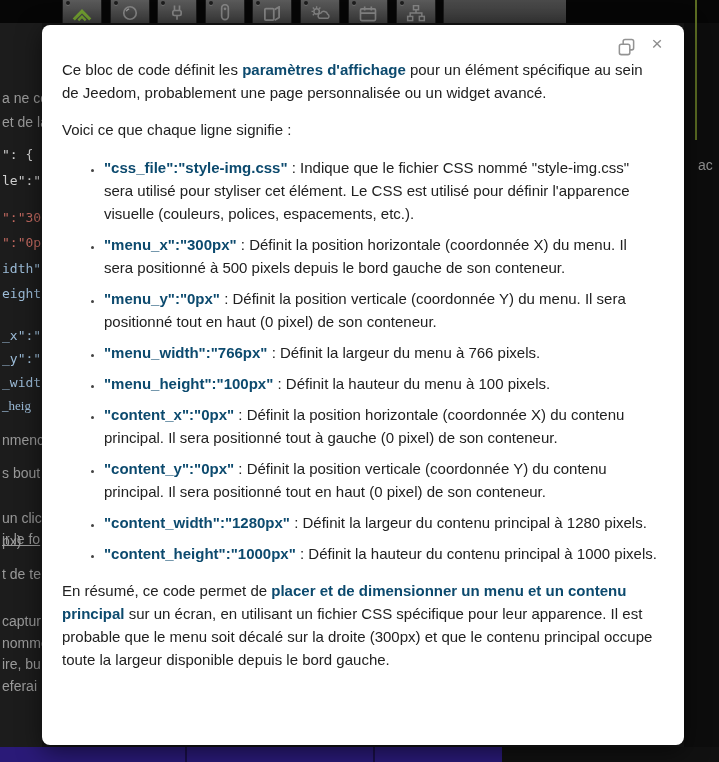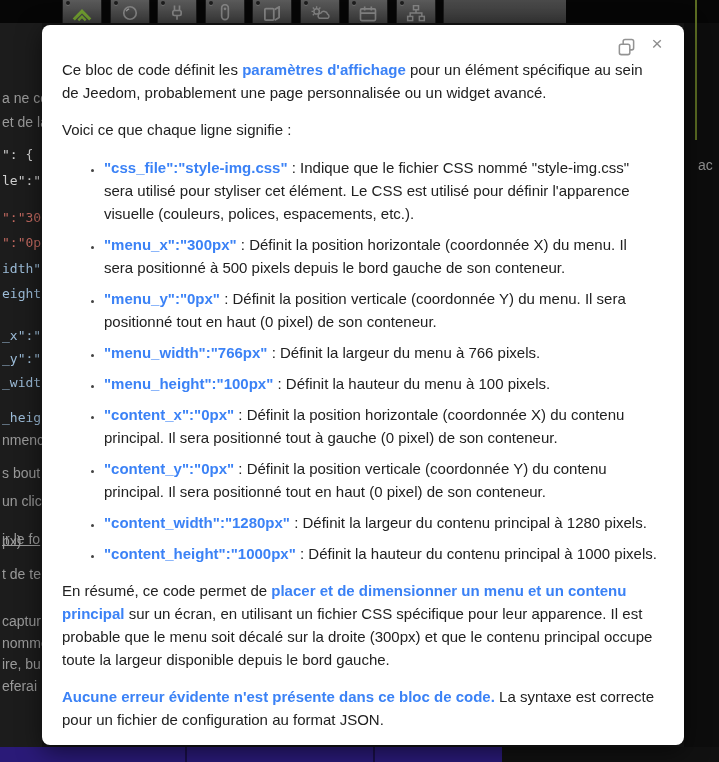--- a/index.html
+++ b/index.html
@@ -46,21 +46,21 @@
   }
   .close-btn{
     position:absolute;top:8px;right:16px;width:22px;height:22px;cursor:pointer;
     color:#8d8d8d;font-size:19px;line-height:22px;text-align:center;
   }
   .modal-content{
     padding:33px 24px 0 20px;
     font-size:15px;line-height:23px;color:#212121;
   }
   .modal-content p{margin:0 0 14px;}
-  .modal-content b{color:#3b82f6;}
+  .modal-content b{color:#0c4a6e;}
   .modal-content ul{margin:15px 0 14px;padding-left:42px;list-style:disc;}
   .modal-content li{margin-bottom:8px;}
   .modal-content li::marker{color:#444;font-size:11px;}
 </style>
 </head>
 <body>
 
 <div class="top-strip"></div>
 
 <div class="tile" style="left:62px">
@@ -138,25 +138,25 @@
     <div class="frag prose" style="top: 91px;">et de la</div>
     <div class="frag punc" style="top: 124px;">": {</div>
     <div class="frag punc" style="top: 150px;">le":"s</div>
     <div class="frag str" style="top: 187px;">":"300</div>
     <div class="frag str" style="top: 212px;">":"0px</div>
     <div class="frag key" style="top: 238px;">idth":</div>
     <div class="frag key" style="top: 263px;">eight"</div>
     <div class="frag key" style="top: 305px;">_x":"</div>
     <div class="frag key" style="top: 328px;">_y":"</div>
     <div class="frag key" style="top: 352px;">_widt</div>
-    <div class="frag key" style="top: 387px;">_heig</div>
+    <div class="frag key" style="top: 375px; font-family: Liberation Serif, serif;">_heig</div>
     <div class="frag prose" style="top: 409px;">nmenc</div>
     <div class="frag prose" style="top: 442px;">s bout</div>
     <div class="frag prose" style="top: 478px; margin-top: 32px;">px)</div>
-    <div class="frag prose" style="top: 470px;">un clic</div>
+    <div class="frag prose" style="top: 487px;">un clic</div>
     <div class="frag prose" style="top: 508px; text-decoration: underline;">ir le fo</div>
     <div class="frag prose" style="top: 543px;">t de te</div>
     <div class="frag prose" style="top: 590px;">captur</div>
     <div class="frag prose" style="top: 612px;">nommé</div>
     <div class="frag prose" style="top: 633px;">ire, bu</div>
     <div class="frag prose" style="top: 655px;">eferai</div>
   </div>
 <div class="right-strip"></div>
 <div class="green-line"></div>
 <div class="right-frag">ac</div>
@@ -191,15 +191,14 @@
       <li><b>"menu_width":"766px"</b><span> : Définit la largeur du menu à 766 pixels.</span></li>
       <li><b>"menu_height":"100px"</b><span> : Définit la hauteur du menu à 100 pixels.</span></li>
       <li><b>"content_x":"0px"</b><span> : Définit la position horizontale (coordonnée X) du contenu principal. Il sera positionné tout à gauche (0 pixel) de son conteneur.</span></li>
       <li><b>"content_y":"0px"</b><span> : Définit la position verticale (coordonnée Y) du contenu principal. Il sera positionné tout en haut (0 pixel) de son conteneur.</span></li>
       <li><b>"content_width":"1280px"</b><span> : Définit la largeur du contenu principal à 1280 pixels.</span></li>
       <li><b>"content_height":"1000px"</b><span> : Définit la hauteur du contenu principal à 1000 pixels.</span></li>
     </ul>
 
     <p><span>En résumé, ce code permet de </span><b>placer et de dimensionner un menu et un contenu principal</b><span> sur un écran, en utilisant un fichier CSS spécifique pour leur apparence. Il est probable que le menu soit décalé sur la droite (300px) et que le contenu principal occupe toute la largeur disponible depuis le bord gauche.</span></p>
 
-    <p><b>Aucune erreur évidente n'est présente dans ce bloc de code.</b><span> La syntaxe est correcte pour un fichier de configuration au format JSON.</span></p>
   </div>
 </div>
 
 </body></html>

